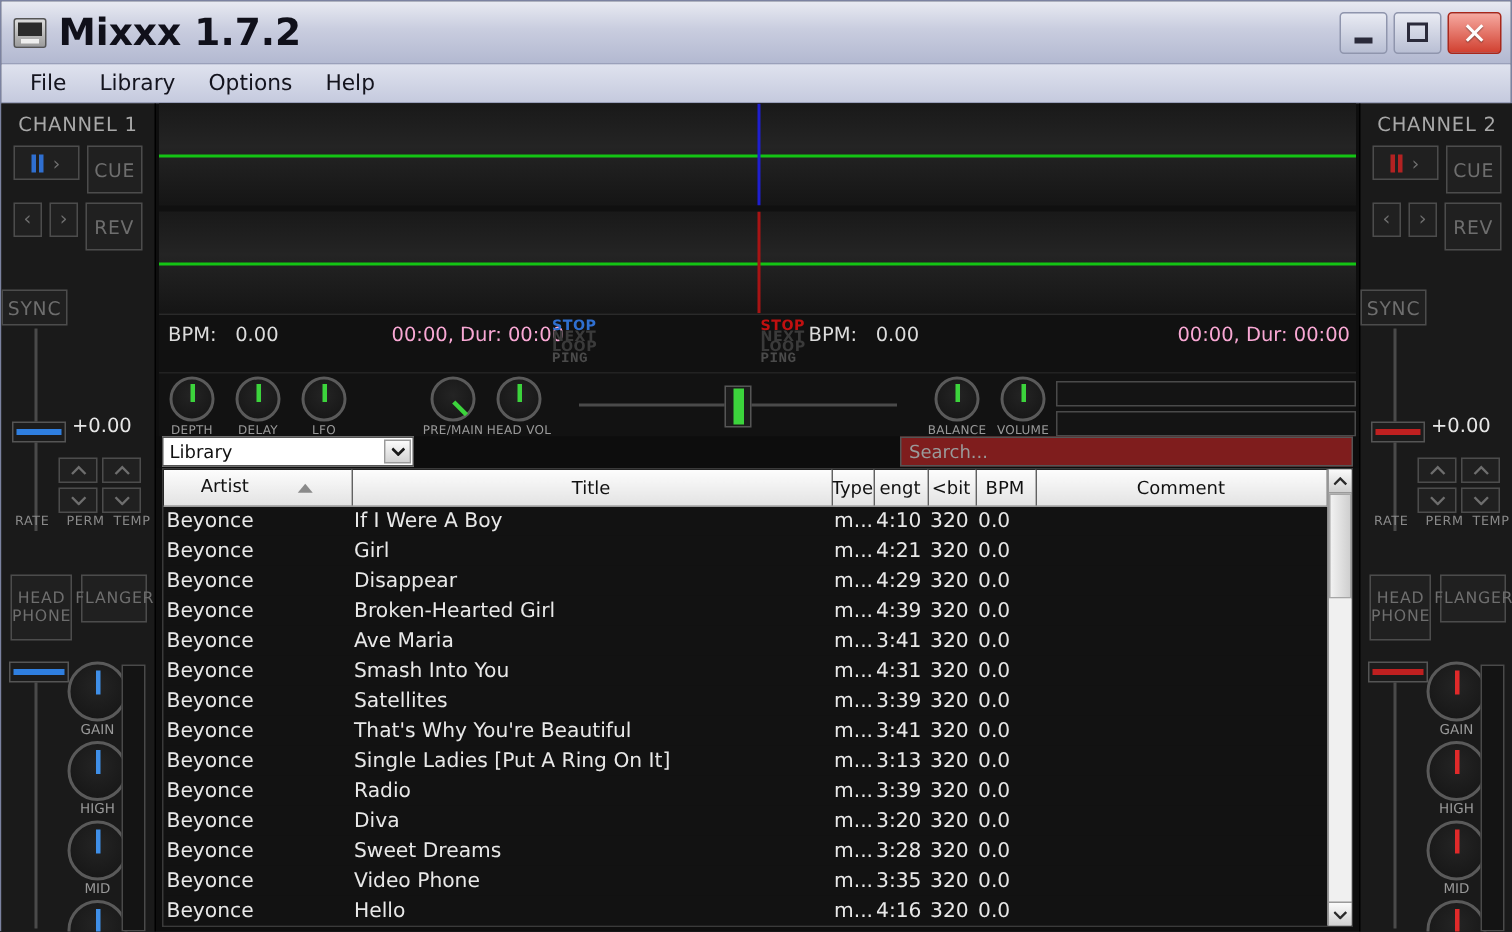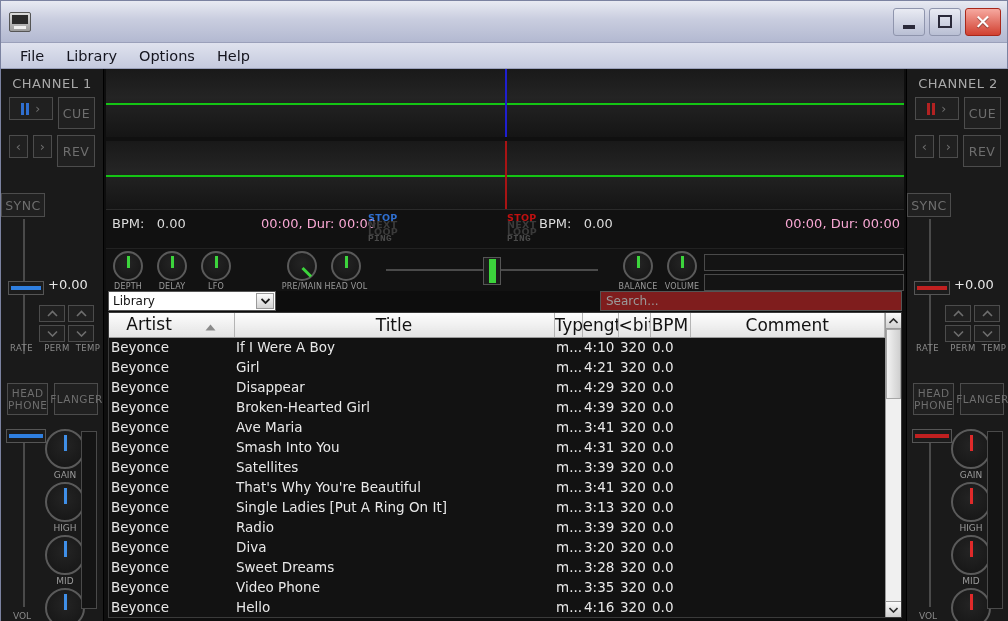--- a/index.html
+++ b/index.html
@@ -76,21 +76,21 @@
   .ar { width:26px; height:17px; border:1px solid #4c4c4c; background:#202020;
     display:flex; align-items:center; justify-content:center; }
   .ar svg { display:block; }
   .rpt-labels { position:absolute; top:124px; left:0; width:103px; display:flex;
     font-size:8.5px; color:#8a8a8a; letter-spacing:.4px; }
   .rpt-labels span { text-align:center; }
   .rpt-labels span:nth-child(1){ width:41px; }
   .rpt-labels span:nth-child(2){ width:30px; }
   .rpt-labels span:nth-child(3){ width:32px; }
   .hp-row { display:flex; gap:6px; padding:14px 6px 0 6px; }
-  .b-hp { width:45px; height:32px; flex-direction:column; line-height:12px;
+  .b-hp { width:45px; height:44px; flex-direction:column; line-height:12px;
     font-size:10.5px; }
   .b-fl { width:44px; height:32px; font-size:10.5px; }
   
   .mix { position:relative; height:205px; margin-top:10px; }
   .vol-track { position:absolute; left:22px; top:10px; width:2px; height:172px;
     background:#4a4a4a; }
   .vol-handle { position:absolute; left:5px; top:4px; width:40px; height:14px;
     border:1px solid #555; background:#1c1c1c; display:flex; align-items:center;
     justify-content:center; }
   .vol-handle i { display:block; width:34px; height:4px; }
@@ -159,21 +159,21 @@
   .combo .arrowbox { position:absolute; right:1px; top:1px; width:18px; height:16px;
     background:linear-gradient(180deg,#fbfbfb,#d3d3d3); border:1px solid #9a9a9a;
     display:flex; align-items:center; justify-content:center; }
   .search { margin-left:auto; width:302px; height:20px; background:#7f1d1d;
     border:1px solid #555; display:flex; align-items:center; padding-left:5px;
     font-size:12px; color:#9a9a9a; }
   .tablewrap { flex:1; display:flex; background:#101010; margin:0 4px 4px 4px;
     border:1px solid #3a3a3a; }
   .tbl { flex:1; display:flex; flex-direction:column; overflow:hidden; }
   thead th { background:linear-gradient(180deg,#fdfdfd,#e3e3e3); color:#111;
-    font-weight:400; font-size:17px; height:24px; border-right:1px solid #b4b4b4;
+    font-weight:400; font-size:12px; height:24px; border-right:1px solid #b4b4b4;
     border-bottom:1px solid #9a9a9a; position:relative; overflow:hidden;
     white-space:nowrap; }
   table { width:100%; border-collapse:collapse; table-layout:fixed; }
   tbody td { font-size:13.5px; color:#e8e8e8; height:20px; padding:0 2px;
     white-space:nowrap; overflow:hidden; }
   tbody tr { background:#121212; }
   .sortarrow { display:inline-block; margin-left:28px; vertical-align:middle; }
   .scroll { width:16px; background:#e8e8e8; border-left:1px solid #9a9a9a;
     display:flex; flex-direction:column; }
   .sc-btn { height:16px; background:linear-gradient(180deg,#fbfbfb,#d0d0d0);
@@ -184,20 +184,21 @@
     border:1px solid #a6a6a6; margin:0; }
   .sc-track { flex:1; background:#f0f0f0; }
 </style>
 </head>
 <body>
 
 <div class="window">
 
   <div class="titlebar">
     <div class="app-icon"></div>
+    <div class="title-text">Mixxx 1.7.2</div>
     <div class="win-btns">
       <div class="win-btn">
           <div class="glyph-min"></div>
         </div>
       <div class="win-btn">
           <div class="glyph-max"></div>
         </div>
       <div class="win-btn close">
           <div class="glyph-x">✕</div>
         </div>

